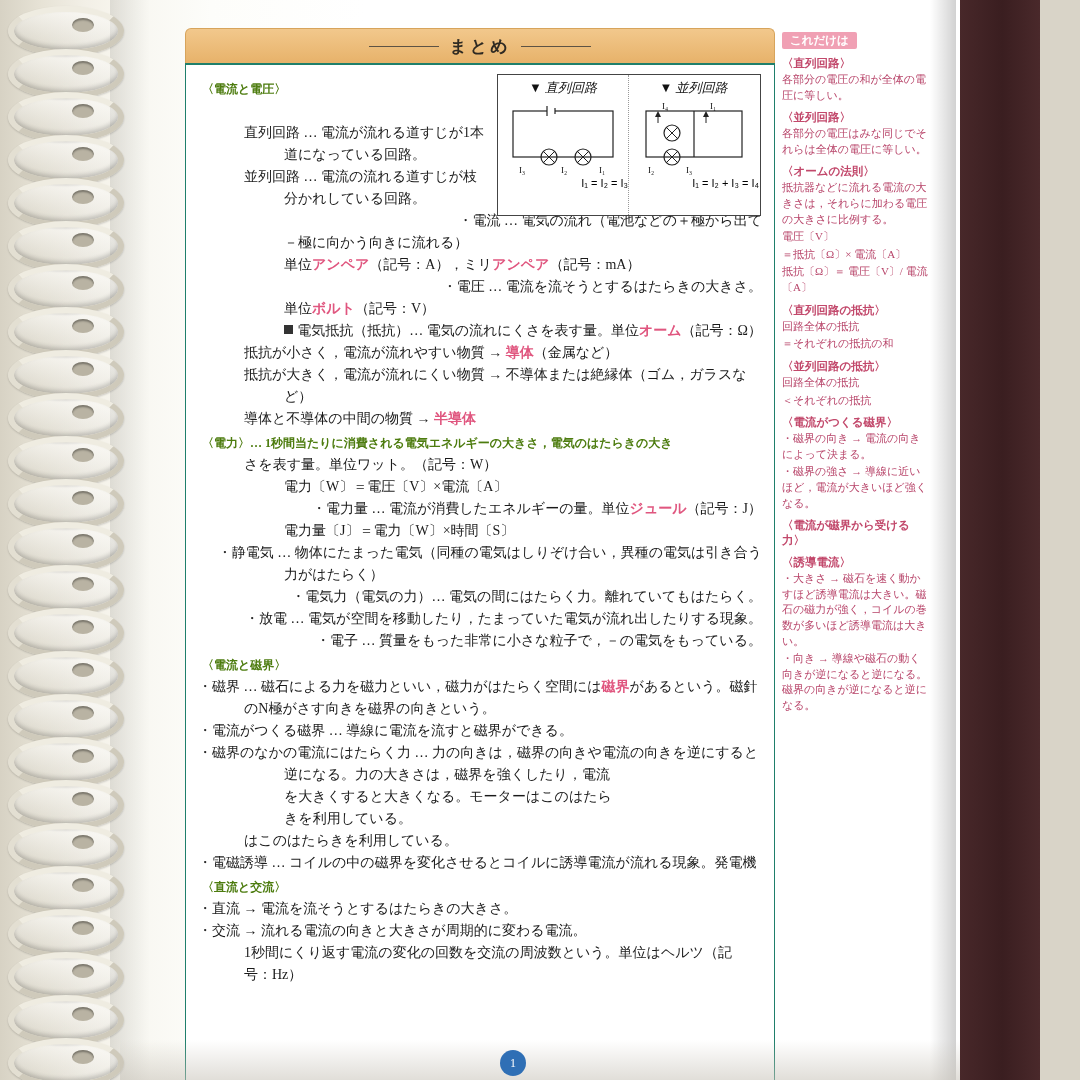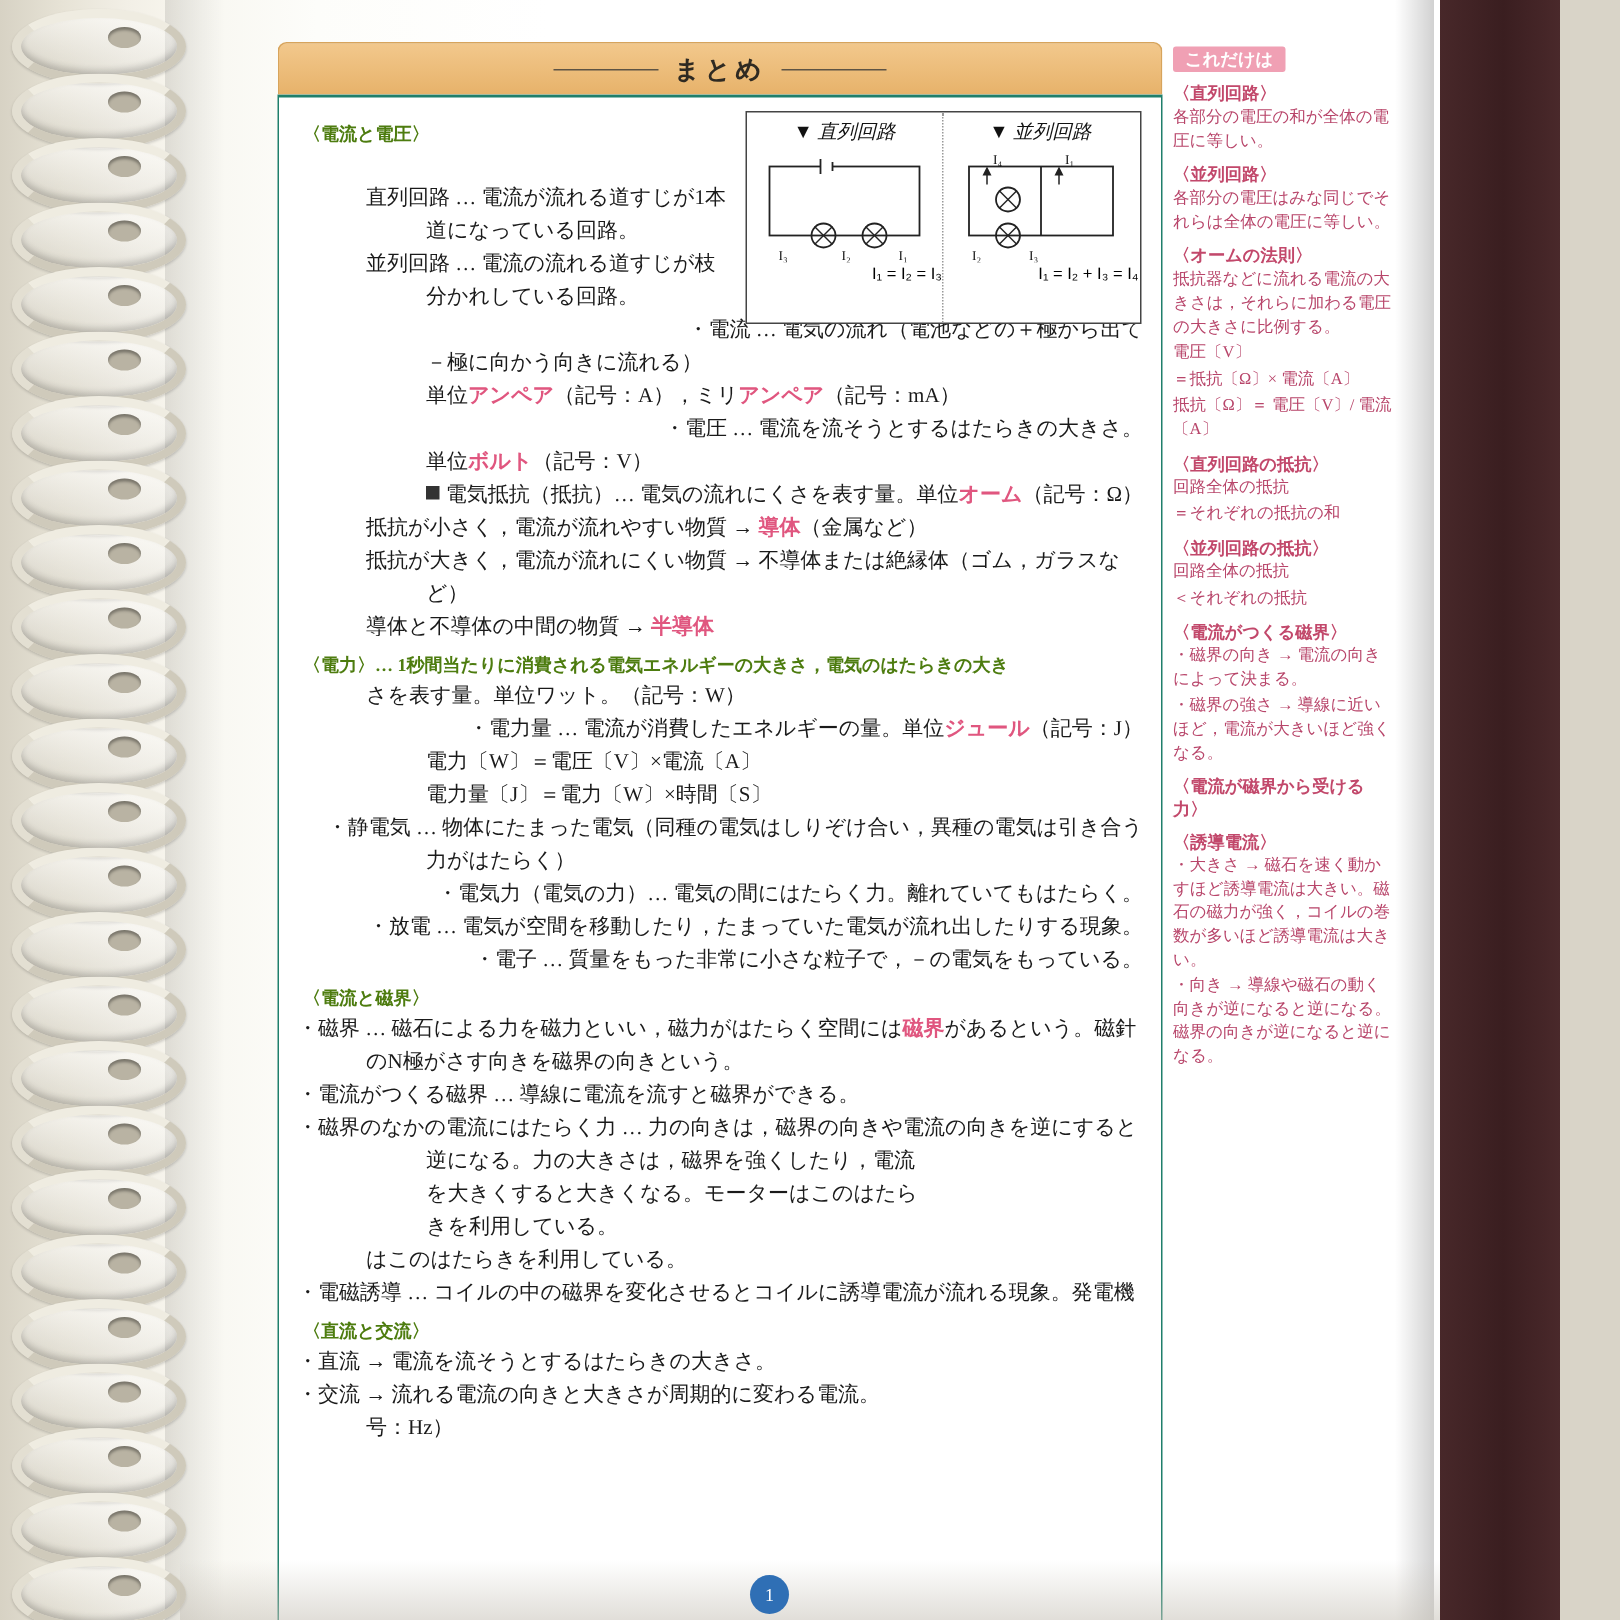--- a/index.html
+++ b/index.html
@@ -250,41 +250,42 @@
           <div class="ln i3">単位<span class="pink">アンペア</span>（記号：A），ミリ<span class="pink">アンペア</span>（記号：mA）</div>
           <div class="ln i1">・電圧 … 電流を流そうとするはたらきの大きさ。</div>
           <div class="ln i3">単位<span class="pink">ボルト</span>（記号：V）</div>
           <div class="ln i1" style="font-weight: normal;"><span class="sq"></span>電気抵抗（抵抗）… 電気の流れにくさを表す量。単位<span class="pink">オーム</span>（記号：Ω）</div>
           <div class="ln i2">抵抗が小さく，電流が流れやすい物質 → <span class="pink">導体</span>（金属など）</div>
           <div class="ln i2">抵抗が大きく，電流が流れにくい物質 → 不導体または絶縁体（ゴム，ガラスな</div>
           <div class="ln i3">ど）</div>
           <div class="ln i2">導体と不導体の中間の物質 → <span class="pink">半導体</span></div>
           <div class="sec">〈電力〉… 1秒間当たりに消費される電気エネルギーの大きさ，電気のはたらきの大き</div>
           <div class="ln i2">さを表す量。単位ワット。（記号：W）</div>
+          <div class="ln i3">電力〔W〕＝電圧〔V〕×電流〔A〕</div>
           <div class="ln i1">・電力量 … 電流が消費したエネルギーの量。単位<span class="pink">ジュール</span>（記号：J）</div>
-          <div class="ln i3">電力〔W〕＝電圧〔V〕×電流〔A〕</div>
           <div class="ln i3">電力量〔J〕＝電力〔W〕×時間〔S〕</div>
           <div class="ln i1">・静電気 … 物体にたまった電気（同種の電気はしりぞけ合い，異種の電気は引き合う</div>
           <div class="ln i3">力がはたらく）</div>
           <div class="ln i1">・電気力（電気の力）… 電気の間にはたらく力。離れていてもはたらく。</div>
           <div class="ln i1">・放電 … 電気が空間を移動したり，たまっていた電気が流れ出したりする現象。</div>
           <div class="ln i1">・電子 … 質量をもった非常に小さな粒子で，－の電気をもっている。</div>
           <div class="sec">〈電流と磁界〉</div>
           <div class="ln i0">・磁界 … 磁石による力を磁力といい，磁力がはたらく空間には<span class="pink">磁界</span>があるという。磁針</div>
           <div class="ln i2">のN極がさす向きを磁界の向きという。</div>
           <div class="ln i0">・電流がつくる磁界 … 導線に電流を流すと磁界ができる。</div>
           <div class="ln i0">・磁界のなかの電流にはたらく力 … 力の向きは，磁界の向きや電流の向きを逆にすると</div>
           <div class="ln i3">逆になる。力の大きさは，磁界を強くしたり，電流</div>
           <div class="ln i3">を大きくすると大きくなる。モーターはこのはたら</div>
           <div class="ln i3">きを利用している。</div>
           <div class="ln i2">はこのはたらきを利用している。</div>
           <div class="ln i0">・電磁誘導 … コイルの中の磁界を変化させるとコイルに誘導電流が流れる現象。発電機</div>
           <div class="sec">〈直流と交流〉</div>
           <div class="ln i0">・直流 → 電流を流そうとするはたらきの大きさ。</div>
           <div class="ln i0">・交流 → 流れる電流の向きと大きさが周期的に変わる電流。</div>
+          <div class="ln i2">1秒間にくり返す電流の変化の回数を交流の周波数という。単位はヘルツ（記</div>
           <div class="ln i2">号：Hz）</div>
         </div>
 
     </div>
   </div>
 
   <div class="side">
     <div class="side-head">これだけは</div>
     <div id="side-body">
         <h4>〈直列回路〉</h4>

